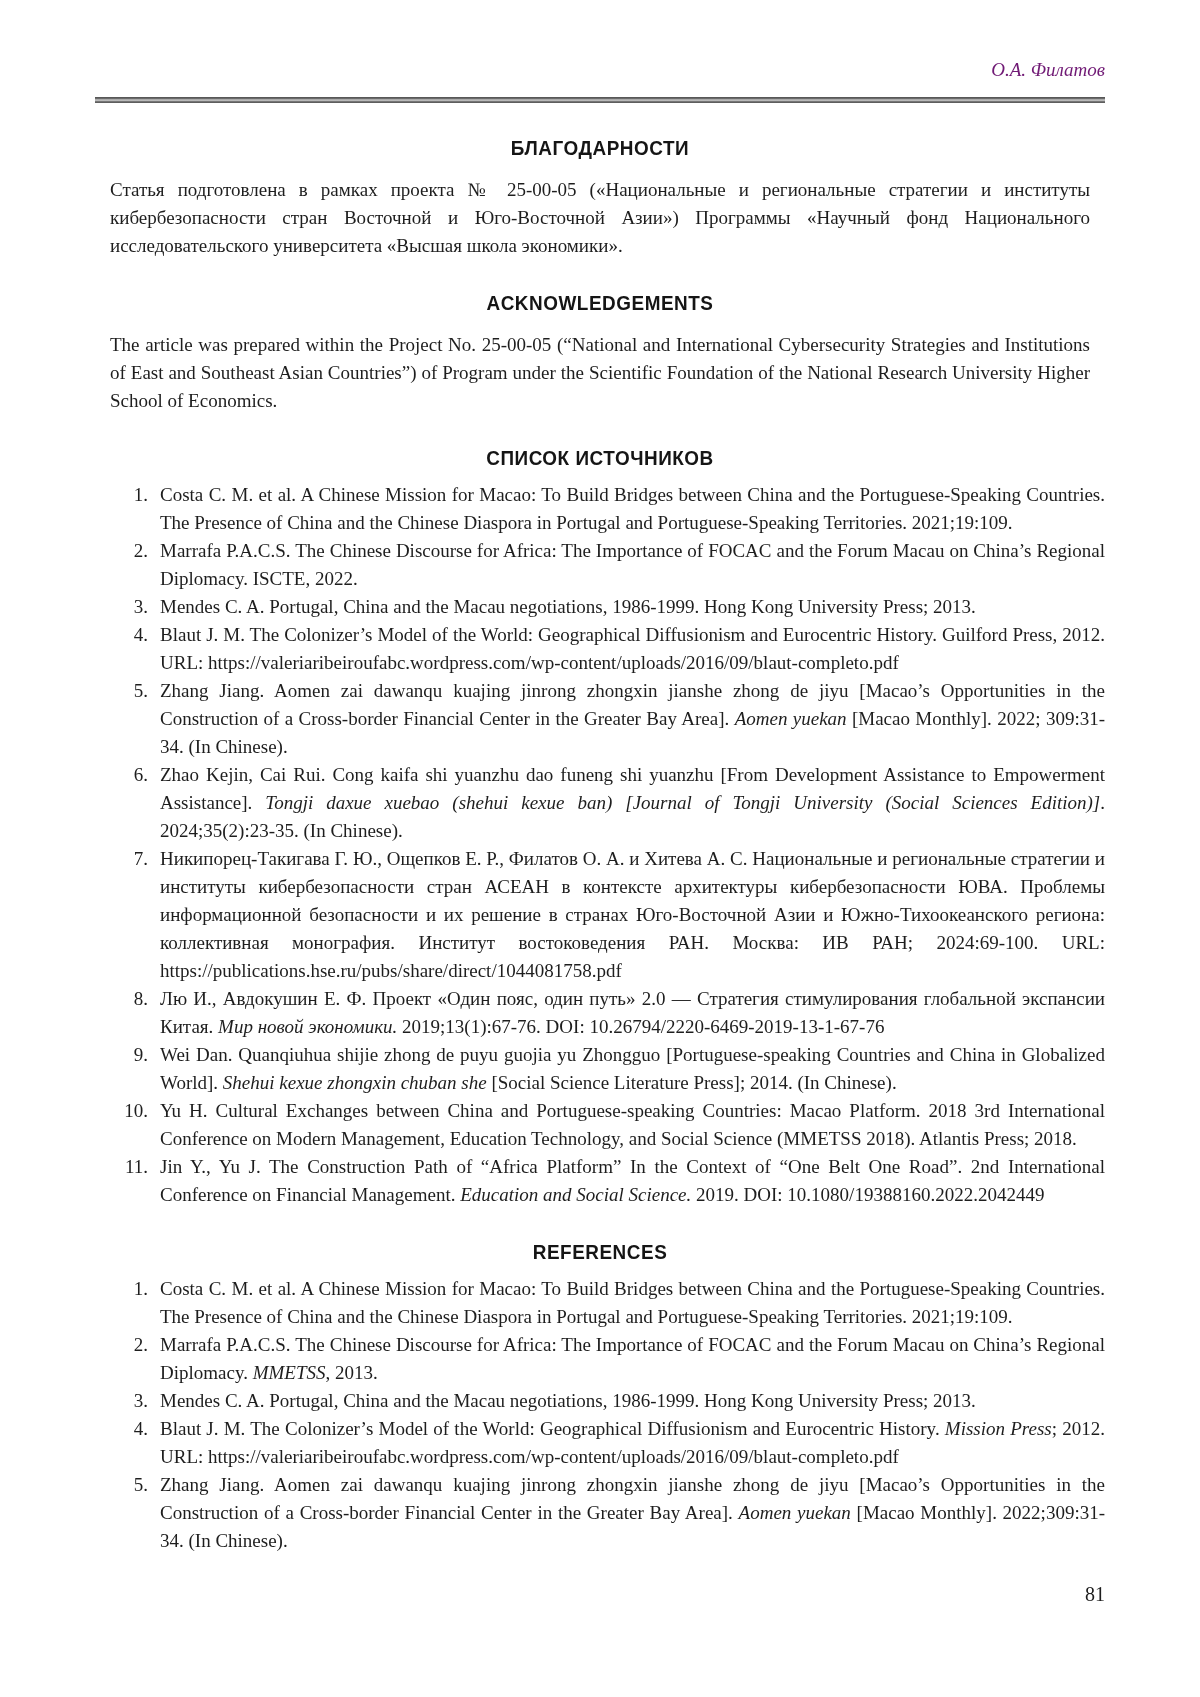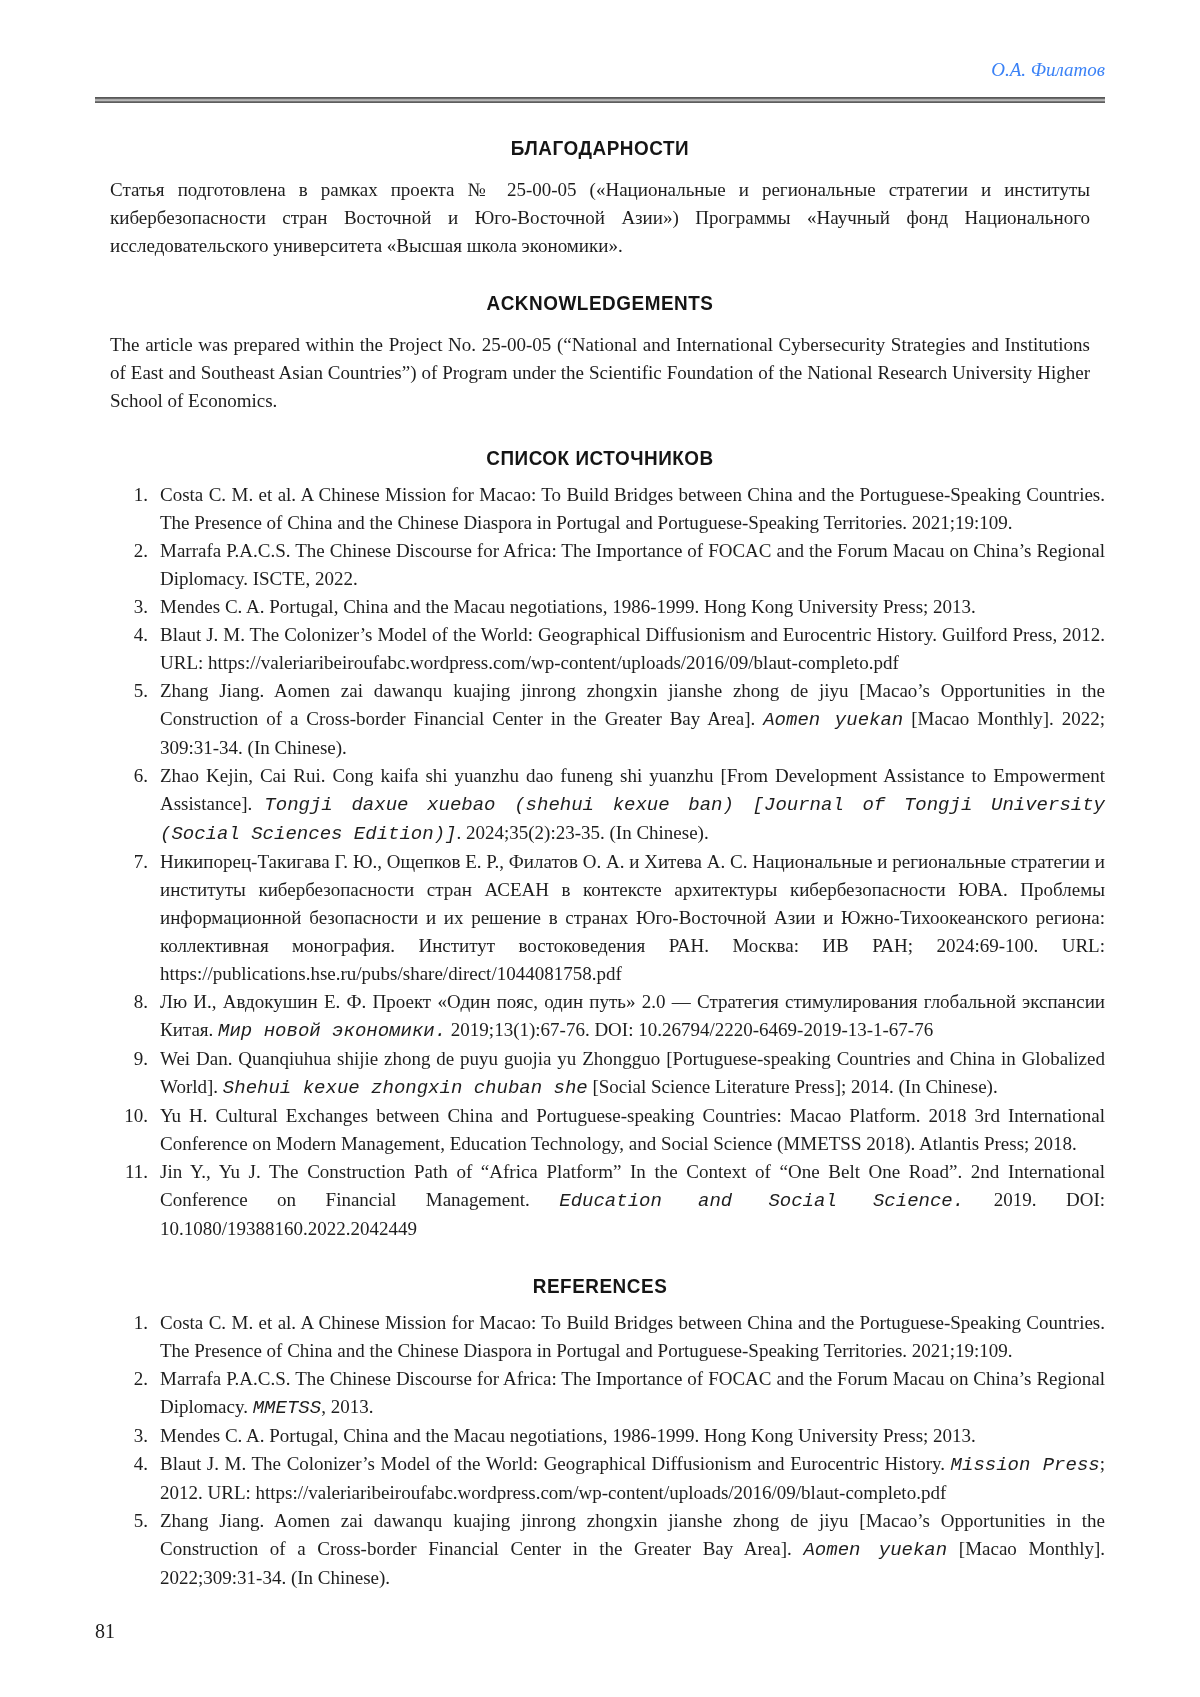--- a/index.html
+++ b/index.html
@@ -13,21 +13,21 @@
   }
   .page {
     padding: 58px 95px 0 95px;
     box-sizing: border-box;
   }
   .running-head {
     text-align: right;
     font-style: italic;
     font-size: 19px;
     line-height: 24px;
-    color: #3b82f6;
+    color: #701a75;
   }
   .header-rule {
     height: 6px;
     margin-top: 15px;
     background: linear-gradient(to bottom,
       #4f4f4f 0%, #6e6e6e 28%,
       #b9b9b9 45%, #c9c9c9 55%,
       #7a7a7a 72%, #525252 100%);
   }
   .section-title {
@@ -58,23 +58,23 @@
   .ref-num {
     flex: 0 0 65px;
     box-sizing: border-box;
     padding-right: 12px;
     text-align: right;
   }
   .ref-text {
     flex: 1;
     text-align: justify;
   }
-  .ref-text em { font-style: italic; font-family: Liberation Mono, monospace; }
+  .ref-text em { font-style: italic; }
   .page-number {
-    text-align: left;
+    text-align: right;
     font-size: 20px;
     line-height: 26px;
     margin-top: 26px;
   }
 </style>
 </head>
 <body>
 
 <div class="page">
 

